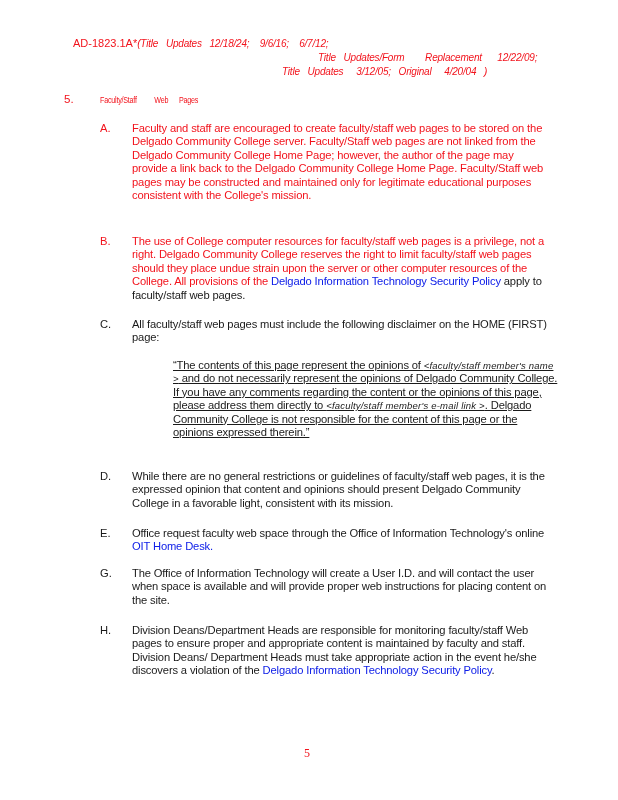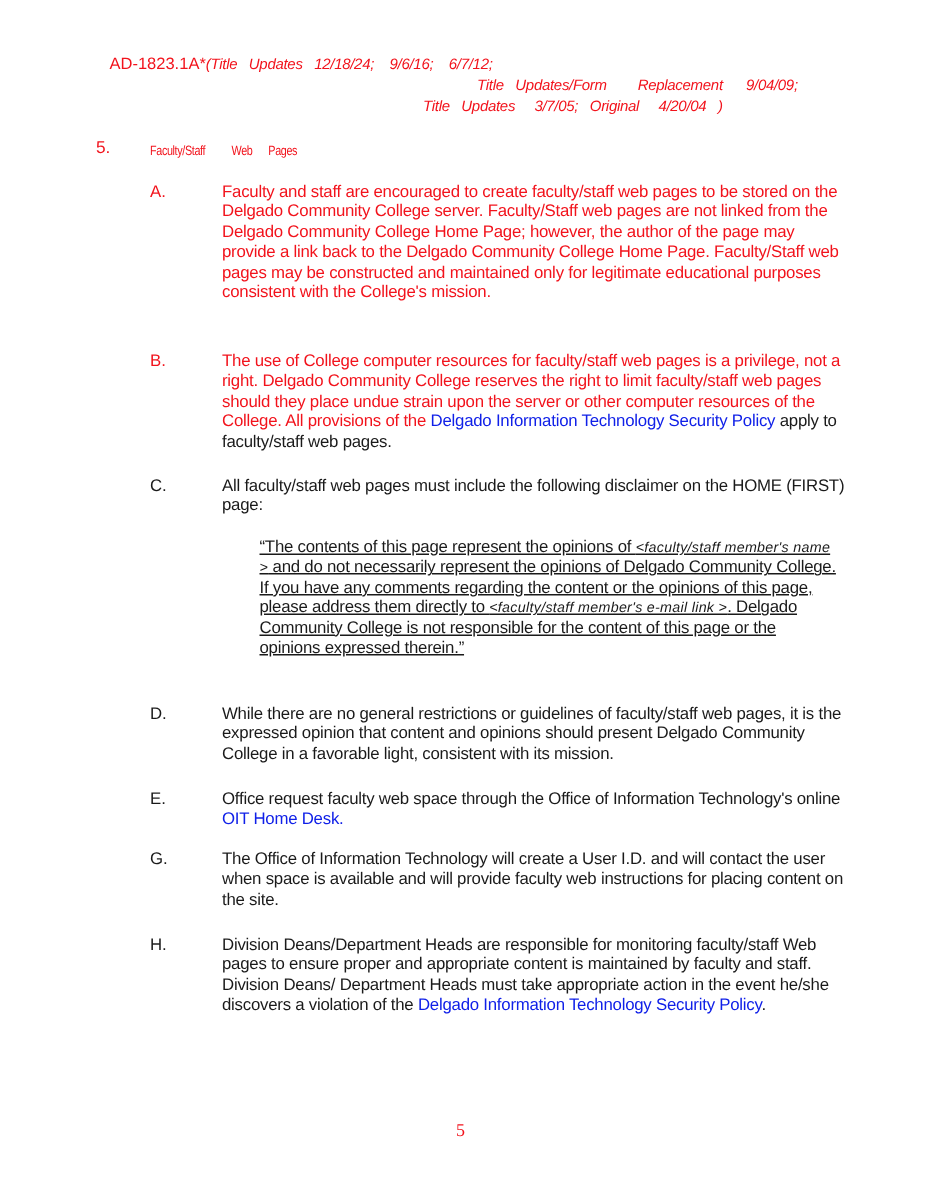--- a/index.html
+++ b/index.html
@@ -7,33 +7,33 @@
          font-family: "Liberation Sans", sans-serif; font-size: 11.2px; color: #1a1a1a; }
   .red { color: #f2131c; }
   .blue { color: #1020e8; }
   .abs { position: absolute; white-space: nowrap; }
   .hdr { font-size: 11px; }
   .hdr-i { font-style: italic; font-size: 10px; letter-spacing: -0.2px; }
   .sec-num { font-size: 11.5px; }
   .sec-title { font-size: 9px; letter-spacing: -0.3px; font-weight: normal; transform: scaleX(0.8); transform-origin: left; display:inline-block; }
   .item { position: absolute; left: 100px; width: 460px; }
   .item .letter { position: absolute; left: 0; top: 0; }
-  .item .body { position: absolute; left: 48px; width: 420px; line-height: 13.4px; letter-spacing: -0.15px; }
+  .item .body { position: absolute; left: 32px; width: 420px; line-height: 13.4px; letter-spacing: -0.15px; }
   .quote { position: absolute; left: 173px; width: 385px; line-height: 13.4px; letter-spacing: -0.15px; text-decoration: underline; }
   .qi { font-style: italic; font-size: 9.5px; letter-spacing: 0.2px; }
   .pagenum { font-family: "Liberation Serif", serif; font-size: 12px; }
 </style>
 </head>
 <body>
 
 <div class="abs red hdr" style="left:73px; top:37px;">
   <span>AD-1823.1A*</span><span class="hdr-i" style="white-space:pre;">(Title   Updates   12/18/24;    9/6/16;    6/7/12;</span>
 </div>
-<div class="abs red hdr-i" style="left:318px; top:52px; white-space:pre;">Title   Updates/Form        Replacement      9/04/09;</div>
-<div class="abs red hdr-i" style="left:282px; top:66px; white-space:pre;">Title   Updates     3/7/05;   Original     4/20/04   )</div>
+<div class="abs red hdr-i" style="left:318px; top:52px; white-space:pre;">Title   Updates/Form        Replacement      12/22/09;</div>
+<div class="abs red hdr-i" style="left:282px; top:66px; white-space:pre;">Title   Updates     3/12/05;   Original     4/20/04   )</div>
 
 <div class="abs red" style="left:64px; top:93px;">
   <span class="sec-num">5.</span>
   <span class="sec-title" style="position:absolute; left:36px; top:2px; white-space:pre;">Faculty/Staff          Web      Pages</span>
 </div>
 
 <div class="item red" style="top:122px;">
   <span class="letter">A.</span>
   <div class="body">Faculty and staff are encouraged to create faculty/staff web pages to be stored on the Delgado Community College server.  Faculty/Staff web pages are not linked from the Delgado Community College Home Page; however, the author of the page may provide a link back to the Delgado Community College Home Page.  Faculty/Staff web pages may be constructed and maintained only for legitimate educational purposes consistent with the College's mission.</div>
 </div>
@@ -54,21 +54,21 @@
   <div class="body">While there are no general restrictions or guidelines of faculty/staff web pages, it is the expressed opinion that content and opinions should present Delgado Community College in a favorable light, consistent with its mission.</div>
 </div>
 
 <div class="item" style="top:527px;">
   <span class="letter">E.</span>
   <div class="body"><span>Office request faculty web space through the Office of Information Technology's online </span><a class="blue">OIT Home Desk.</a></div>
 </div>
 
 <div class="item" style="top:567px;">
   <span class="letter">G.</span>
-  <div class="body">The Office of Information Technology will create a User I.D. and will contact the user when space is available and will provide faculty web instructions for placing content on the site.</div>
+  <div class="body">The Office of Information Technology will create a User I.D. and will contact the user when space is available and will provide proper web instructions for placing content on the site.</div>
 </div>
 
 <div class="item" style="top:624px;">
   <span class="letter">H.</span>
   <div class="body"><span>Division Deans/Department Heads are responsible for monitoring faculty/staff Web pages to ensure proper and appropriate content is maintained by faculty and staff.  Division Deans/ Department Heads must take appropriate action in the event he/she discovers a violation of the </span><a class="blue">Delgado Information Technology Security Policy</a><span>.</span></div>
 </div>
 
 <div class="abs red pagenum" style="left:304px; top:746px;">5</div>
 
 </body></html>

